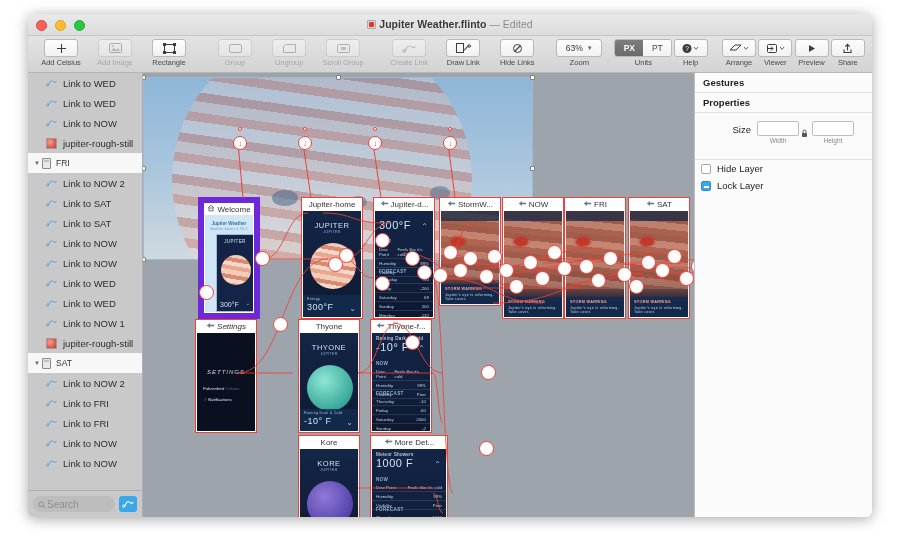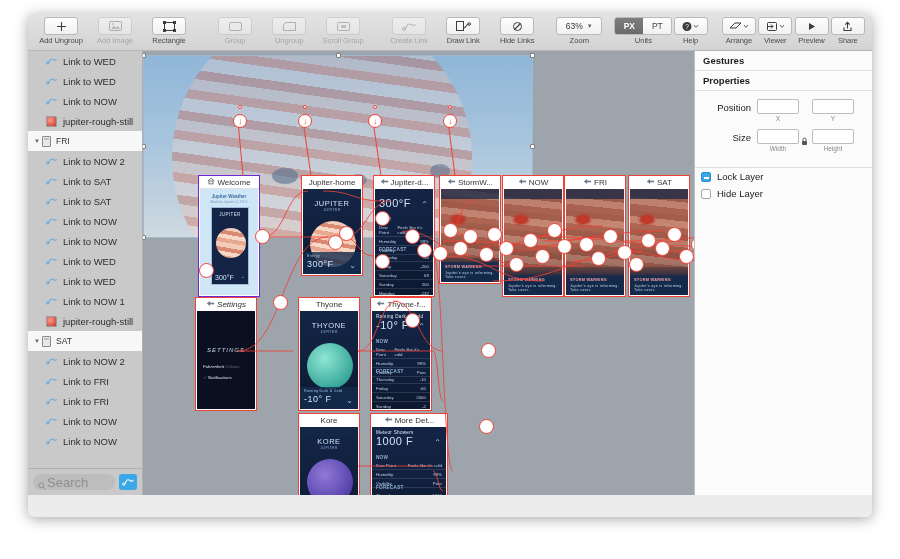--- a/index.html
+++ b/index.html
@@ -70,21 +70,21 @@
     border-radius:1px; margin-right:5px; position:relative; }
   .row .pageic:after { content:""; position:absolute; left:1px; top:1px; right:1px; height:2px;
     background:#bfbfbf; }
   .row .linkic { margin-right:6px; }
   .row .imgic { width:11px; height:11px; margin-right:6px; border:1px solid #9b9b9b;
     background:radial-gradient(circle at 35% 35%, #ff9b8a, #c0392b); border-radius:1px; }
   .sb-bottom { border-top:1px solid #b0b0b0; }
   .searchrow { height:26px; display:flex; align-items:center; gap:4px; padding:0 5px;
     background:#c9c9c9; }
   .searchbox { flex:1; height:16px; background:#bdbdbd; border-radius:8px;
-    display:flex; align-items:center; padding-left:14px; font-size:13px; color:#8e8e8e;
+    display:flex; align-items:center; padding-left:14px; font-size:10px; color:#8e8e8e;
     position:relative; }
   .searchbox .mag { position:absolute; left:5px; top:4px; }
   .sbbtn { width:18px; height:16px; background:#3aa8e8; border-radius:3px;
     display:flex; align-items:center; justify-content:center; }
   .trial { height:18px; background:#fff; display:flex; align-items:center;
     justify-content:center; font-size:8.5px; font-weight:bold; color:#222; }
 
   
   .canvas { flex:1; position:relative; background:#9ea4ab; overflow:hidden; }
   .bigimg { position:absolute; left:0px; top:4px; width:390px; height:183px;
@@ -105,21 +105,21 @@
   .handle { position:absolute; width:5px; height:5px; background:#fff;
     border:1px solid #7d7d7d; border-radius:1px; }
 
   
   .screen { position:absolute; border:1.5px solid #ef4136; background:#fff; }
   .screen .cap { height:13px; background:#fff; display:flex; align-items:center;
     justify-content:center; gap:2px; font-size:8px; color:#333; overflow:hidden;
     white-space:nowrap; }
   .screen .art { position:absolute; left:1px; right:1px; top:13px; bottom:1px;
     overflow:hidden; }
-  .screen.plain { border:1px solid #6d28d9; }
+  .screen.plain { border:6px solid #6d28d9; }
   .screen.plain .cap { border-bottom:1px solid #e2e2e2; }
 
   .ph-dark { position:absolute; inset:0; background:#0b1020; }
   .ph-night { position:absolute; inset:0;
     background:linear-gradient(#132446 0%, #11203d 55%, #0d1830 100%); }
   .ph-light { position:absolute; inset:0; background:#cfe6f7; }
   .ph-storm { position:absolute; inset:0;
     background:linear-gradient(#9e6050 0%, #b4705c 35%, #7d4f44 70%, #16203a 86%, #101a30 100%); }
   .ph-storm:before { content:""; position:absolute; left:0; right:0; top:0; height:74%;
     background:repeating-linear-gradient(6deg, rgba(170,92,74,.55) 0 6px,
@@ -174,31 +174,42 @@
   .chk { display:flex; align-items:center; gap:6px; padding:3px 0 3px 6px; font-size:9.5px; color:#222; }
   .box { width:10px; height:10px; border:1px solid #a8a8a8; border-radius:2px; background:#fff; }
   .box.on { background:#3aa8e8; border-color:#2e8ec7; position:relative; }
   .box.on:after { content:""; position:absolute; left:1.5px; top:4px; width:5px; height:2px; background:#fff; }
 </style>
 </head>
 <body>
 
 <div id="app">
 
+  <div class="titlebar">
+    <div class="traffic">
+      <div class="tl r"></div>
+      <div class="tl y"></div>
+      <div class="tl g"></div>
+    </div>
+    <div class="doctitle">
+      <span class="docicon"></span><span>Jupiter Weather.flinto</span>
+      <span class="edited">— Edited</span>
+    </div>
+  </div>
 
   <div class="toolbar">
 
     <div class="tgroup">
       <div class="titem">
         <div class="btn">
           <svg class="ic" width="11" height="11" viewBox="0 0 11 11">
               <path d="M5.5 1v9M1 5.5h9" stroke="#3c3c3c" stroke-width="1.1" fill="none"></path>
             </svg>
         </div>
-        <div class="lbl">Add Ungroup</div>
+        <div class="lbl">Add Celsius</div>
       </div>
       <div class="titem dim">
         <div class="btn">
           <svg class="ic" width="13" height="10" viewBox="0 0 13 10">
               <rect x=".5" y=".5" width="12" height="9" rx="1" stroke="#6b6b6b" fill="none"></rect>
               <path d="M2 8l3-3.5L7 7l2-2 2 3z" fill="#8e8e8e"></path>
               <circle cx="3.6" cy="3" r="1" fill="#8e8e8e"></circle>
             </svg>
         </div>
         <div class="lbl">Add Image</div>
@@ -546,21 +557,21 @@
               <div style="position:absolute;left:0;right:0;top:5px;text-align:center;font-size:4.6px;color:#3f6f9e;font-weight:bold">Jupiter Weather</div>
               <div style="position:absolute;left:0;right:0;top:11px;text-align:center;font-size:3.2px;color:#6f9ac4">Made for Jupiter's 5,701 K</div>
               <div style="position:absolute;left:11px;top:18px;width:38px;height:78px;background:#132446;border:1px solid #9fbcd8;overflow:hidden">
                 <div style="position:absolute;left:0;right:0;top:4px;text-align:center;font-size:4.5px;color:#cfe2f5;letter-spacing:.4px">JUPITER</div>
                 <div class="planet-sm pl-jup" style="left:4px;top:20px;width:30px;height:30px"></div>
                 <div style="position:absolute;left:3px;bottom:3px;font-size:7px;color:#cfe2f5">300°F</div>
                 <div style="position:absolute;right:3px;bottom:5px;font-size:5px;color:#9fc2e8">⌄</div>
               </div>
             </div>
           </div>
-          <div class="screen" style="left: 158px; top: 124px; width: 62px; height: 101px;">
+          <div class="screen" style="left: 158px; top: 124px; width: 62px; height: 122px;">
             <div class="cap">
               <span>Jupiter-home</span>
             </div>
             <div class="art">
               <div class="ph-night"></div>
               <div class="navbar"></div>
               <div class="bigT" style="position:absolute;left:0;right:0;top:10px;text-align:center;font-size:7.5px">JUPITER</div>
               <div class="scrtxt" style="top:19px;text-align:center;font-size:3.6px;color:#8fb0d4">JUPITER</div>
               <div class="planet-sm pl-jup" style="left:7px;top:32px;width:46px;height:46px"></div>
               <div class="bottombar" style="height:22px">
@@ -910,53 +921,41 @@
           <div class="gesture" style="left:300px;top:63px">↓</div>
           <div class="nodeS" style="left:305px;top:54px"></div>
         </div>
     </div>
 
     <div class="inspector">
       <div class="insp-h">Gestures</div>
       <div class="insp-h">Properties</div>
       <div class="insp-sec">
         <div class="prow">
-          <div class="plab">Position</div>
-          <div class="pf">
-            <div class="pin"></div>
-            <div class="pcap">X</div>
-          </div>
-          <div class="lockic"></div>
-          <div class="pf">
-            <div class="pin"></div>
-            <div class="pcap">Y</div>
-          </div>
-        </div>
-        <div class="prow">
           <div class="plab">Size</div>
           <div class="pf">
             <div class="pin"></div>
             <div class="pcap">Width</div>
           </div>
           <div class="lockic">
             <svg width="7" height="9" viewBox="0 0 7 9">
                 <path d="M2 4 V2.6 a1.5 1.5 0 0 1 3 0 V4" stroke="#555" fill="none"></path>
                 <rect x="1" y="4" width="5" height="4" rx="1" fill="#555"></rect>
               </svg>
           </div>
           <div class="pf">
             <div class="pin"></div>
             <div class="pcap">Height</div>
           </div>
         </div>
       </div>
       <div class="chk">
+        <span class="box"></span>
+        <span>Hide Layer</span>
+      </div>
+      <div class="chk">
         <span class="box on"></span>
         <span>Lock Layer</span>
       </div>
-      <div class="chk">
-        <span class="box"></span>
-        <span>Hide Layer</span>
-      </div>
     </div>
 
   </div>
 </div>
 
 </body></html>

